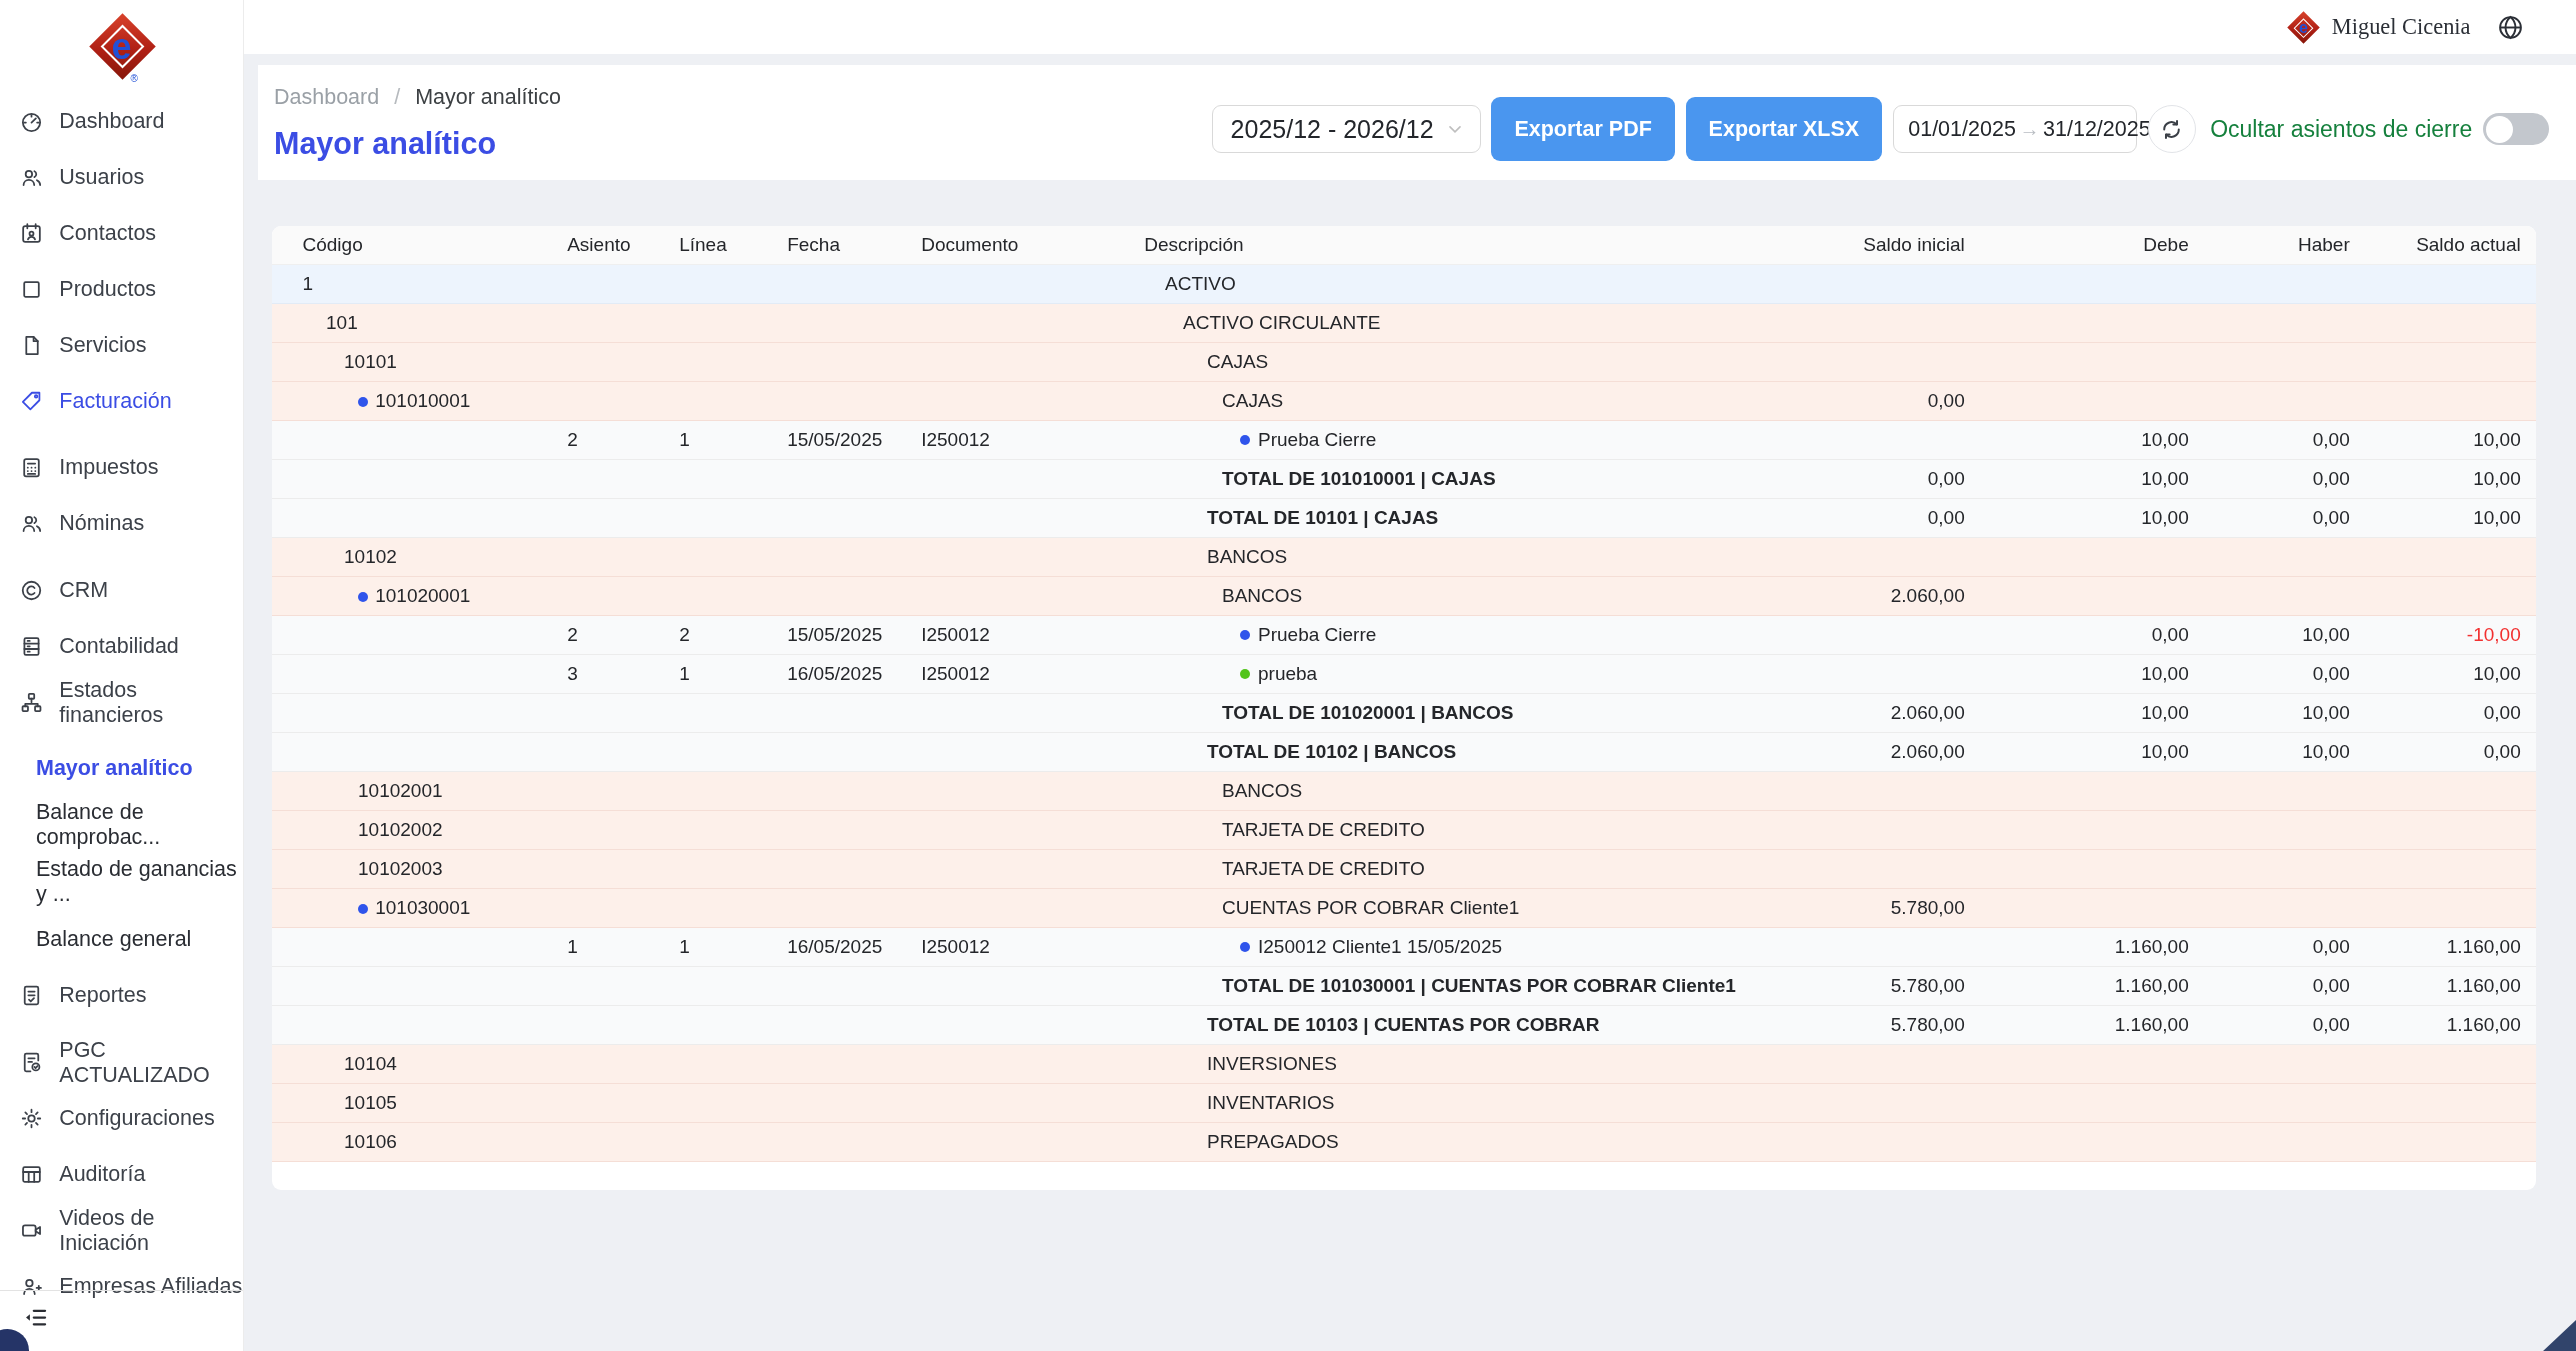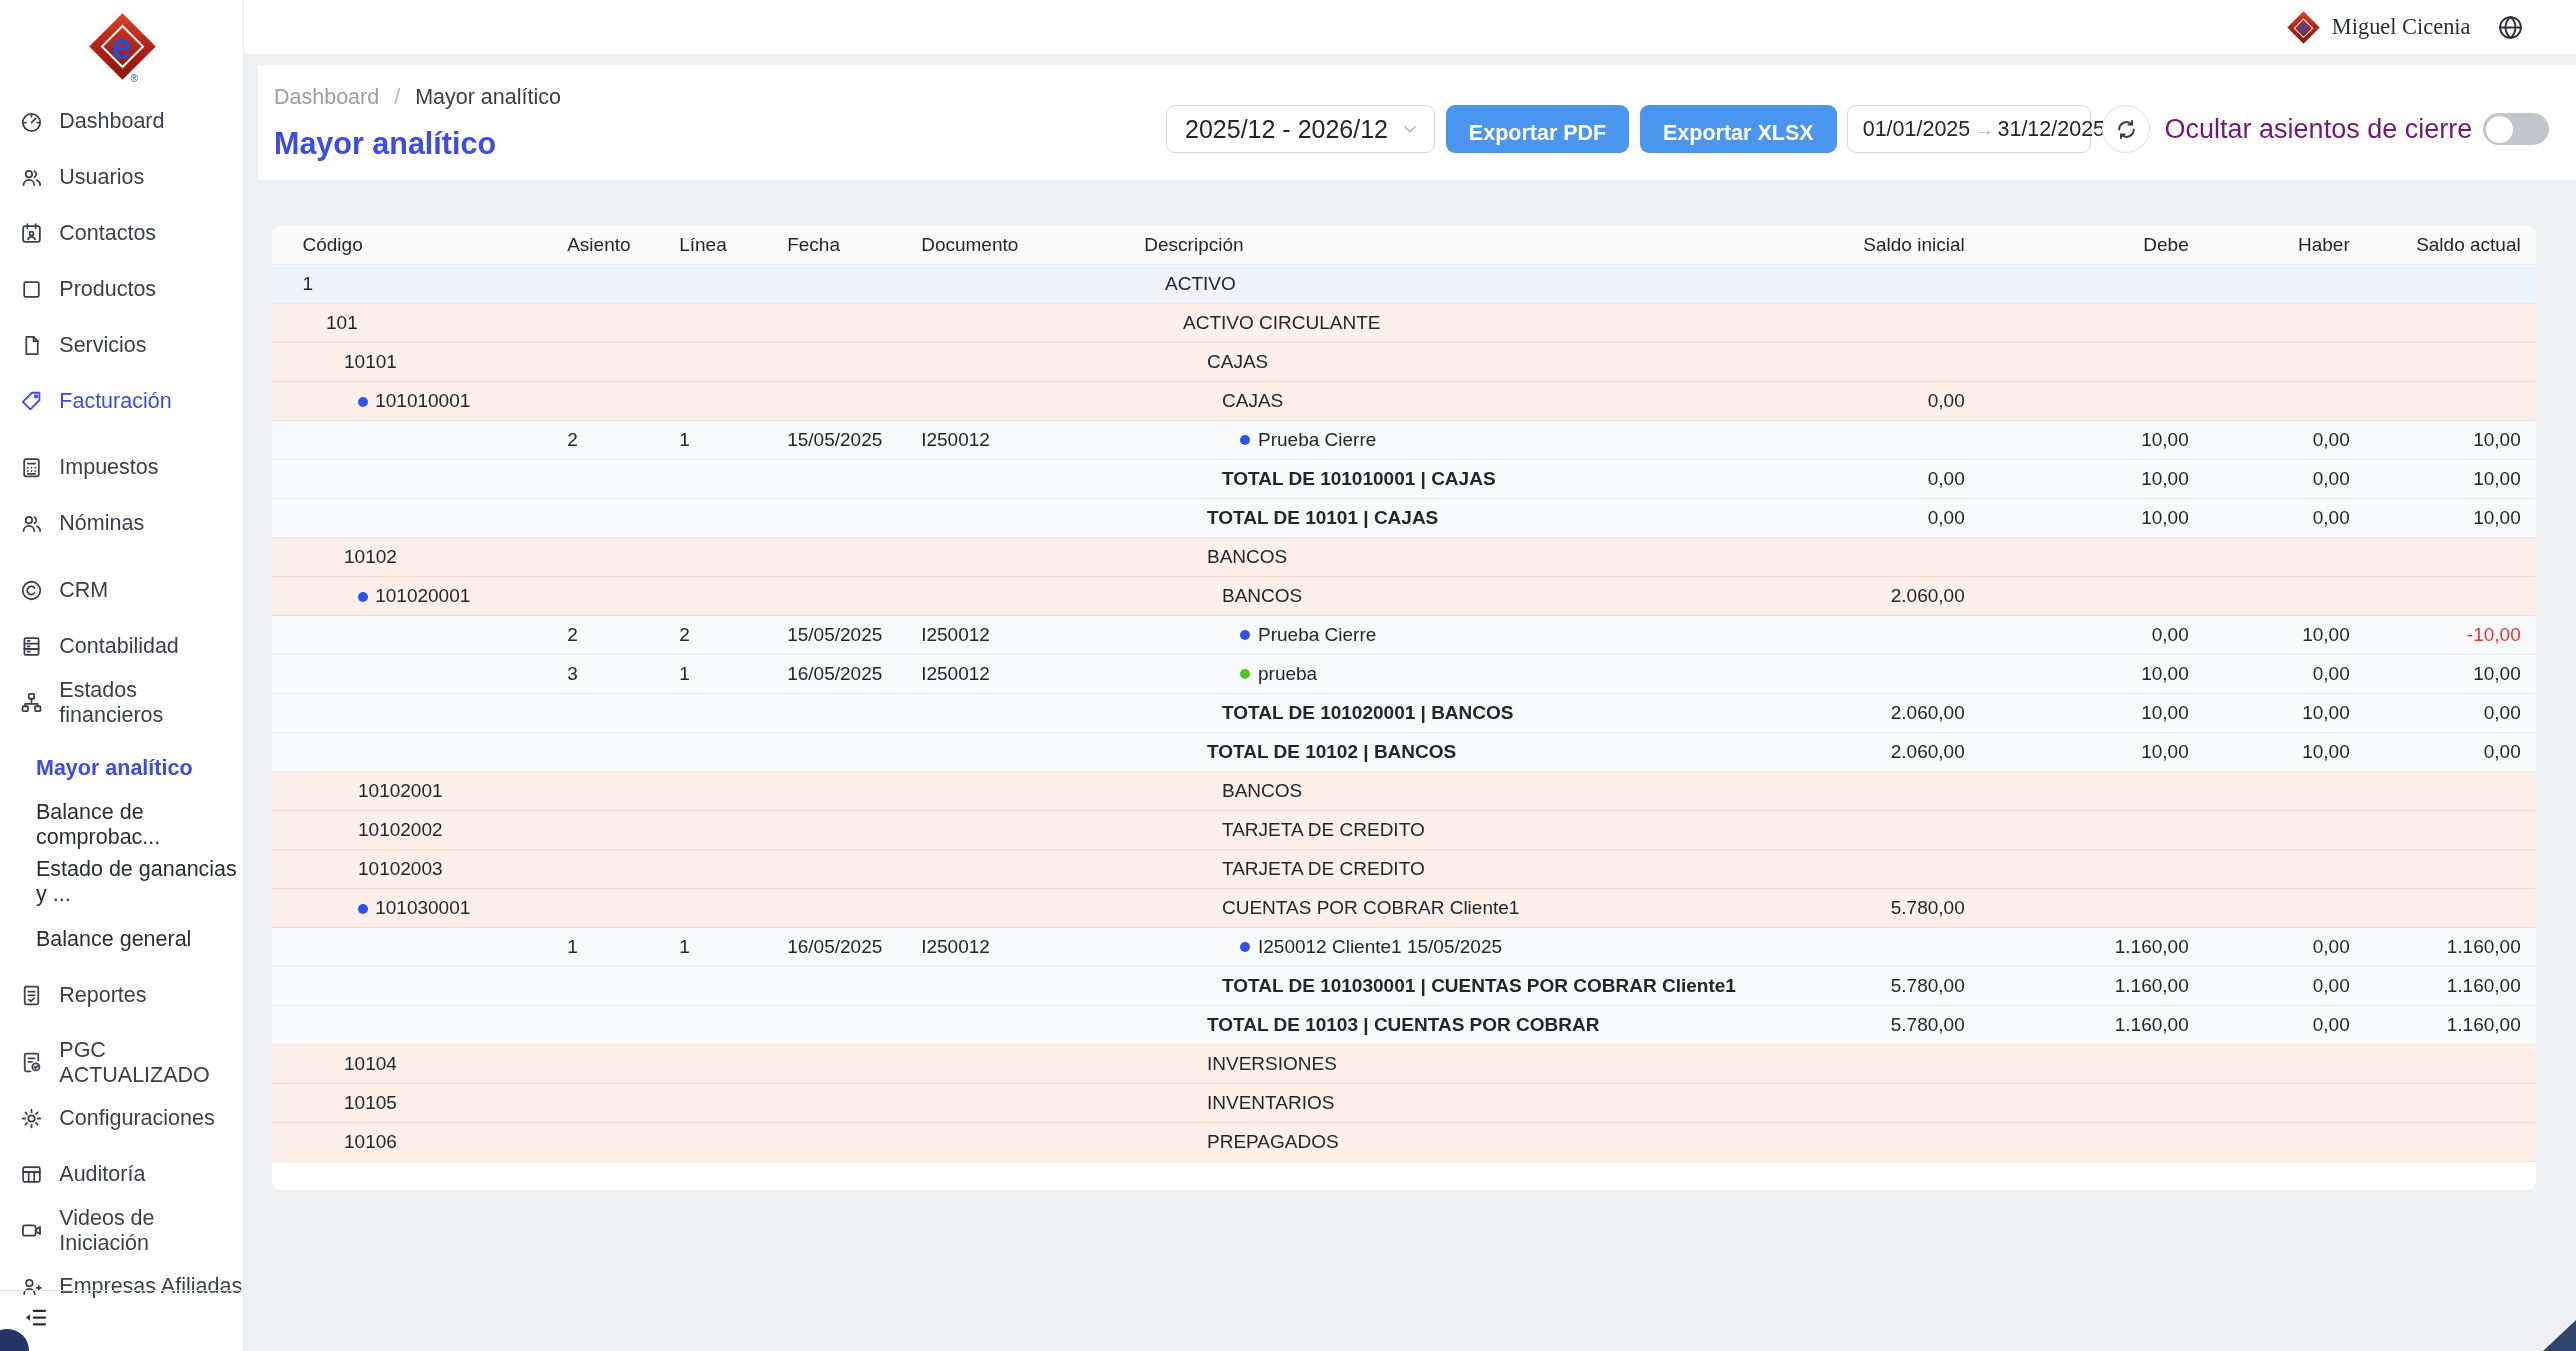--- a/index.html
+++ b/index.html
@@ -66,35 +66,35 @@
   .toolbar{
     position:absolute;right:27px;top:39px;display:flex;align-items:center;gap:10.8px;height:50px;
   }
   .period-select{
     width:269px;height:48px;border:0.9px solid #d9d9d9;border-radius:9px;background:#fff;
     display:flex;align-items:center;justify-content:space-between;padding:0 14.3px 0 18px;box-sizing:border-box;
     font-size:25px;color:#23262b;cursor:pointer;
   }
   .period-select .chev{color:#bfbfbf;}
   .btn-primary{
-    height:48px;border:none;border-radius:9px;background:var(--button-blue,#4a96ef);color:#fff;
+    height:64px;border:none;border-radius:9px;background:var(--button-blue,#4a96ef);color:#fff;
     font-size:21.5px;font-weight:700;padding:16px 23px;cursor:pointer;font-family:inherit;
   }
   .date-range{
     width:244px;height:48px;border:0.9px solid #d9d9d9;border-radius:9px;background:#fff;
     display:flex;align-items:center;justify-content:space-between;padding:0 10.8px 0 14.3px;box-sizing:border-box;
     font-size:21.5px;color:#23262b;cursor:text;
   }
   .date-range .arrow{color:#b9bdc3;font-size:20px;margin:0 3.6px;}
   .date-range .cal{color:#b9bdc3;display:flex;}
   .refresh-btn{
     width:48px;height:48px;border-radius:50%;border:0.9px solid #e2e4e8;background:#fff;cursor:pointer;
     display:flex;align-items:center;justify-content:center;color:#3a3f46;padding:0;
   }
-  .toggle-label{font-size:27px;color:#701a75;margin-left:3.6px;white-space:nowrap;}
+  .toggle-label{font-size:23px;color:#15803d;margin-left:3.6px;white-space:nowrap;}
   .switch{
     width:66px;height:32px;border-radius:16px;background:#c3c7cd;position:relative;cursor:pointer;flex:0 0 66px;
   }
   .switch .knob{position:absolute;left:2.7px;top:2.7px;width:27px;height:27px;border-radius:50%;background:#fff;}
   
   .card{
     position:absolute;left:272px;top:226px;width:2264px;height:964px;background:#ffffff;
     border-radius:9px;overflow:hidden;
   }
   .grid-row{

